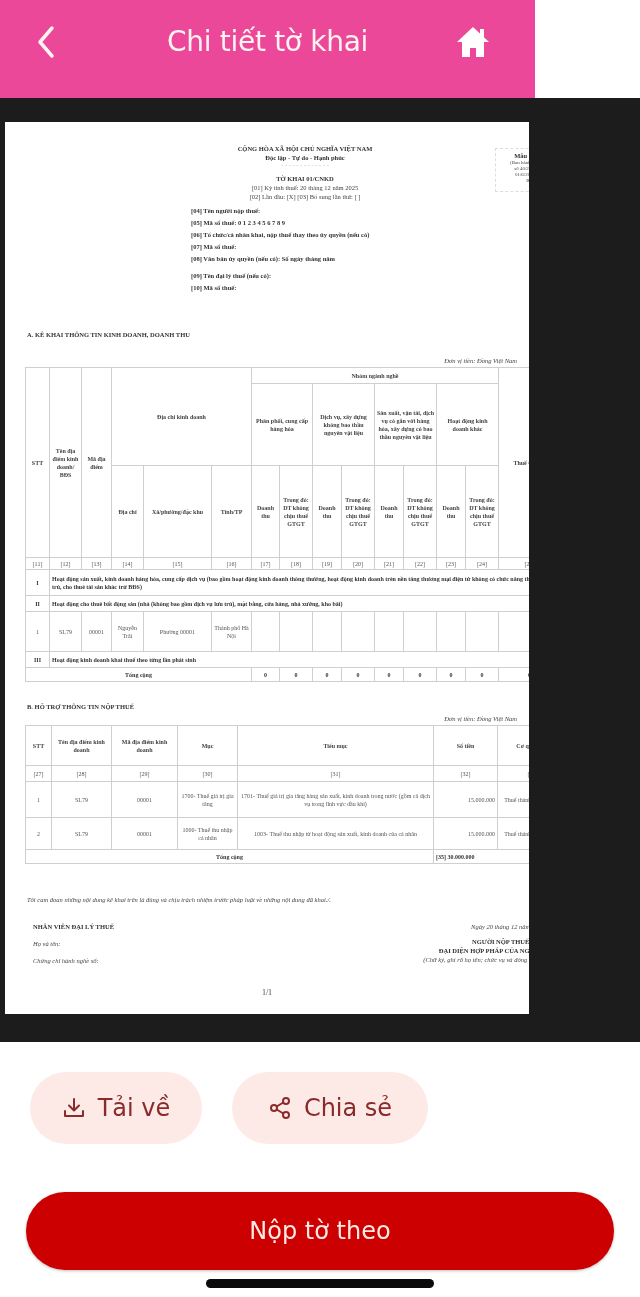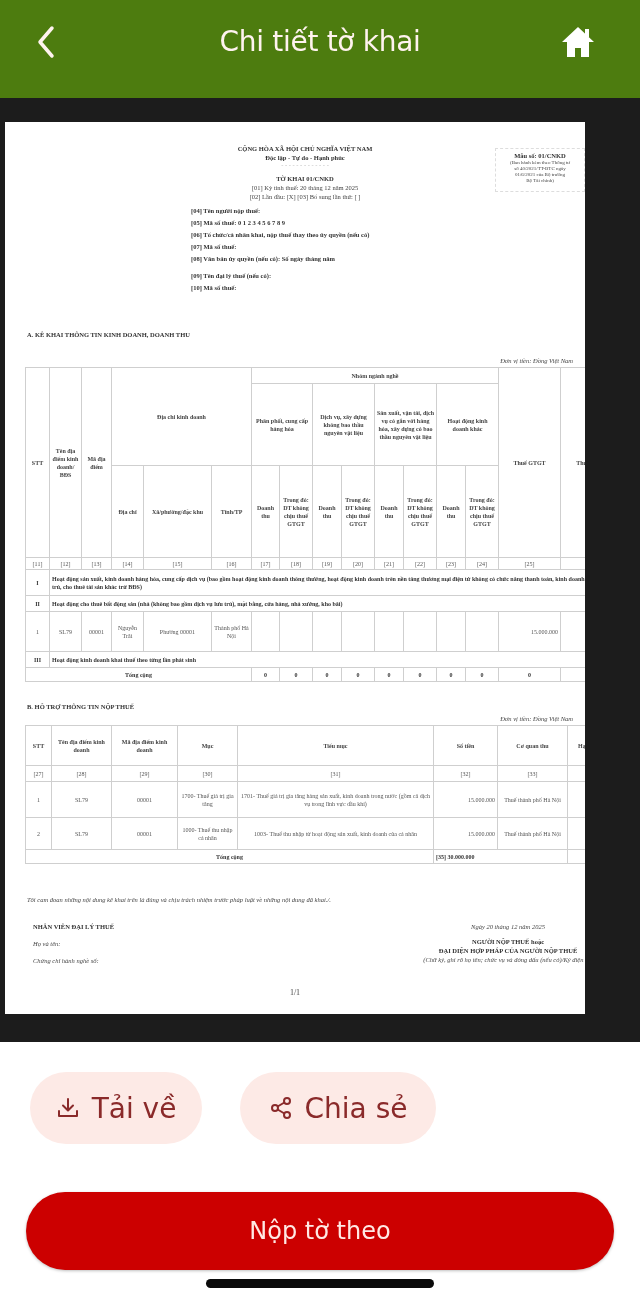--- a/index.html
+++ b/index.html
@@ -1,25 +1,25 @@
 <!DOCTYPE html>
 <html><head>
 <meta charset="utf-8">
 <style>
   * { box-sizing: border-box; margin: 0; padding: 0; }
   html, body { width: 640px; height: 1297px; overflow: hidden; background: #ffffff; }
   body { position: relative; font-family: "DejaVu Sans", sans-serif; }
 
-  .appbar { position: absolute; left: 0; top: 0; width: 640px; height: 98px; background: #4d7c0f; }
+  .appbar { position: absolute; left: 0; top: 0; width: 535px; height: 98px; background: #ec4899; }
   .appbar .back { position: absolute; left: 26px; top: 22px; width: 40px; height: 40px; display: flex; align-items: center; justify-content: center; }
   .appbar .title { position: absolute; left: 0; right: 0; top: 22px; text-align: center; color: #fff3ef; font-size: 28px; line-height: 40px; letter-spacing: -0.3px; }
   .appbar .home { position: absolute; right: 42px; top: 22px; width: 40px; height: 40px; display: flex; align-items: center; justify-content: center; }
 
   .viewer { position: absolute; left: 0; top: 98px; width: 640px; height: 944px; background: #1c1c1c; }
-  .paper { position: absolute; left: 5px; top: 24px; width: 580px; height: 892px; background: #ffffff; overflow: hidden; font-family: "Liberation Serif", serif; color: #444; }
+  .paper { position: absolute; left: 5px; top: 24px; width: 524px; height: 892px; background: #ffffff; overflow: hidden; font-family: "Liberation Serif", serif; color: #444; }
 
   .blur { filter: blur(0.6px); }
   .ph { font-size: 6.5px; line-height: 9px; }
   .b { font-weight: bold; color: #333; }
   .c { text-align: center; }
   .r { text-align: right; }
   .i { font-style: italic; }
 
   .doc-header { position: absolute; left: 160px; top: 22px; width: 280px; }
   .stamp { position: absolute; left: 490px; top: 26px; width: 90px; height: 44px; border: 1px dashed #ddd; padding: 2px; }
@@ -32,23 +32,23 @@
 
   .tblA { position: absolute; left: 20px; top: 245px; width: 598px; }
   .tblB { position: absolute; left: 20px; top: 603px; width: 598px; }
 
   .footer-note { position: absolute; left: 22px; top: 773px; width: 600px; }
   .sig-left { position: absolute; left: 28px; top: 800px; width: 200px; }
   .sig-right { position: absolute; left: 398px; top: 800px; width: 210px; }
   .pagenum { position: absolute; left: 0; right: 0; top: 866px; font-size: 8px; }
 
   .actions { position: absolute; left: 0; top: 1042px; width: 640px; height: 150px; background: #ffffff; }
-  .pill { position: absolute; top: 30px; height: 72px; border-radius: 36px; background: #fdeae6; display: flex; align-items: center; justify-content: center; gap: 12px; color: #8a2a2a; font-size: 28px; }
+  .pill { position: absolute; top: 30px; height: 72px; border-radius: 36px; background: #fdeae6; display: flex; align-items: center; justify-content: center; gap: 12px; color: #8a2a2a; font-size: 24px; }
   .pill.download { left: 30px; width: 172px; }
-  .pill.share { left: 240px; width: 196px; }
+  .pill.share { left: 232px; width: 196px; }
 
   .submit { position: absolute; left: 26px; top: 1192px; width: 588px; height: 78px; border-radius: 39px; background: #cc0000; color: #ffe9e4; font-size: 24px; display: flex; align-items: center; justify-content: center; box-shadow: 0 1px 3px rgba(0,0,0,0.25); }
   .home-indicator { position: absolute; left: 206px; top: 1279px; width: 228px; height: 9px; border-radius: 5px; background: #0a0a0a; }
 </style>
 </head>
 <body>
 
 <div class="appbar">
   <div class="back">
     <svg width="22" height="34" viewBox="0 0 22 34">

